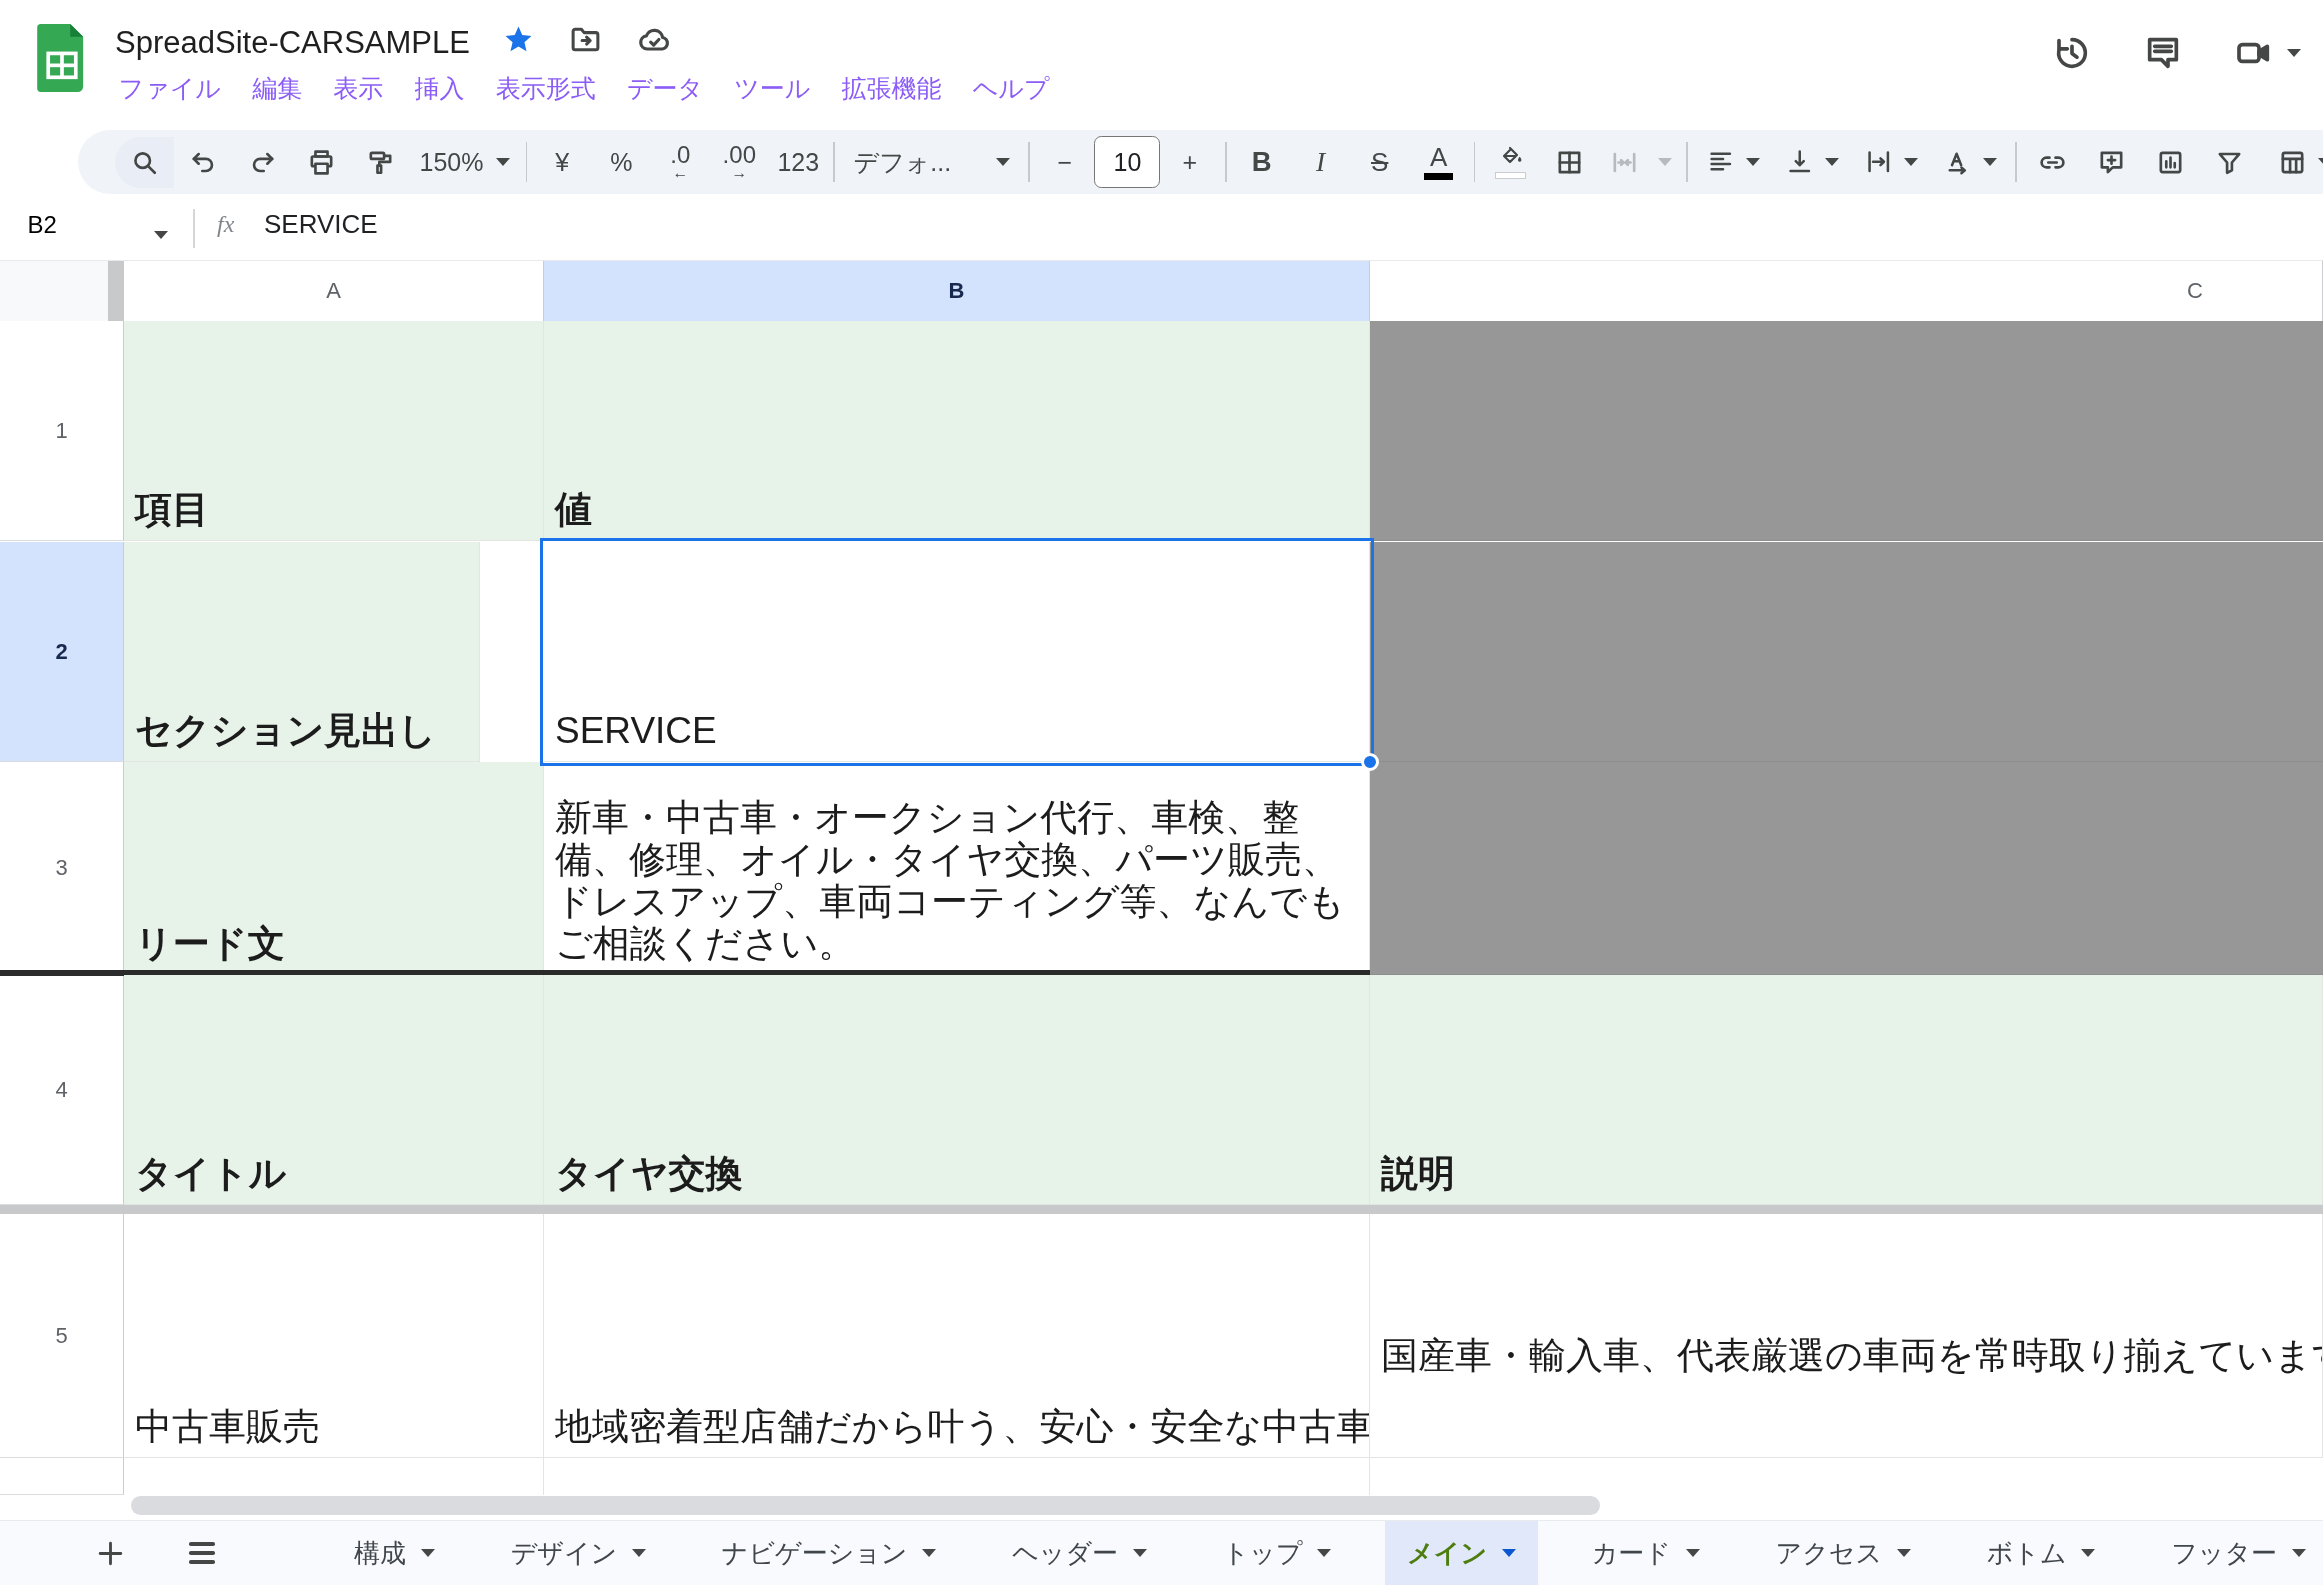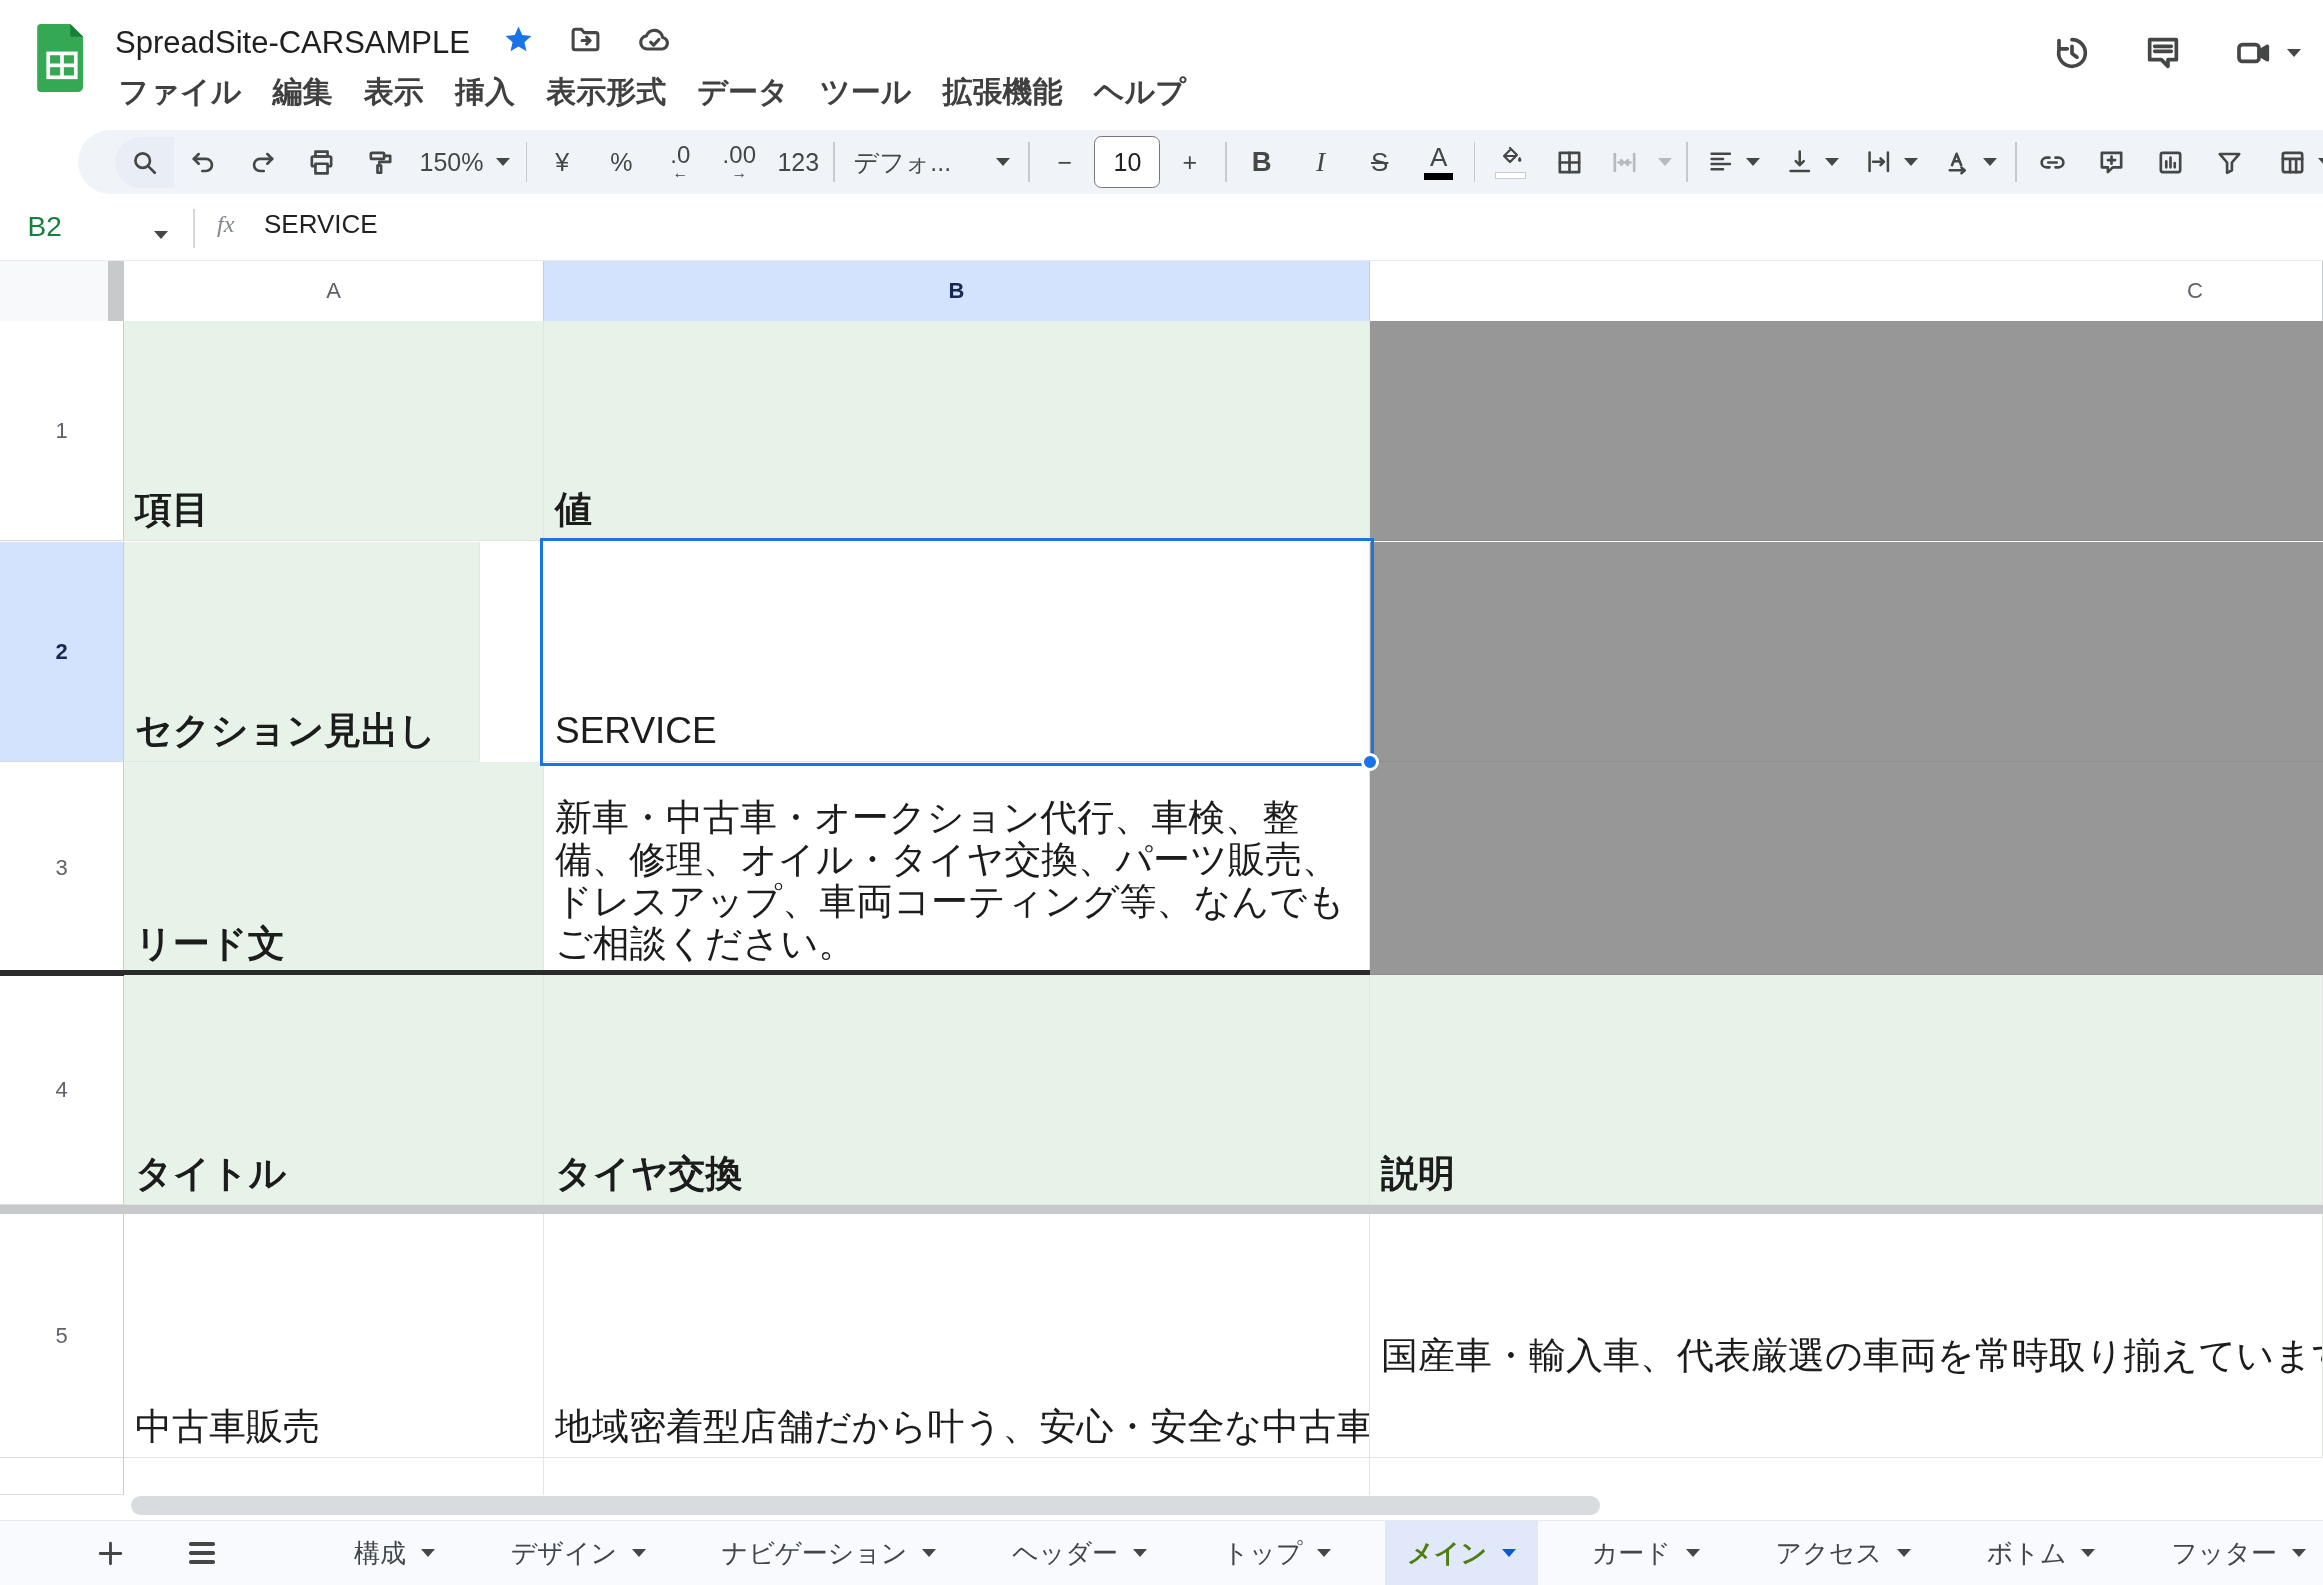--- a/index.html
+++ b/index.html
@@ -7,21 +7,21 @@
        font-family:"Liberation Sans","DejaVu Sans",sans-serif;color:#202124;}
   .abs{position:absolute;box-sizing:border-box;}
   svg{display:block;}
   .ico{stroke:#444746;fill:none;stroke-width:2.2;stroke-linecap:round;stroke-linejoin:round;}
 
   
   .appbar{left:0;top:0;width:2323px;height:119px;background:#fff;}
   .doc-title{left:115px;top:16.5px;font-size:31px;color:#1f1f1f;white-space:nowrap;margin-top:8px;}
   .title-icons{left:503px;top:22px;display:flex;gap:35px;align-items:center;}
   .menubar{left:103px;top:66px;display:flex;}
-  .menu-item{font-size:30px;color:#404040;padding:5.5px 15.6px;border-radius:7.3px;white-space:nowrap;font-weight:bold;}
+  .menu-item{font-size:25px;color:#8b5cf6;padding:5.5px 15.6px;border-radius:7.3px;white-space:nowrap;}
   .right-icons{left:2052px;top:33px;display:flex;gap:51px;align-items:center;}
 
   
   .toolbar{left:78px;top:130px;width:2245px;height:64px;background:#f0f4f9;
            border-radius:32px 0 0 32px;display:flex;align-items:center;padding-left:37px;overflow:hidden;}
   .tbtn{width:59px;height:51px;display:flex;align-items:center;justify-content:center;
         flex:0 0 auto;border-radius:7.3px;position:relative;}
   .tbtn.search{background:#e9eef6;border-radius:26px 0 0 26px;}
   .ttext{font-size:25px;color:#444746;}
   .tdiv{width:1.8px;height:40px;background:#c6cace;margin:0 5.5px;flex:0 0 auto;}
@@ -39,21 +39,21 @@
   .fmt-s{font-size:26px;text-decoration:line-through;color:#444746;}
   .colA{display:flex;flex-direction:column;align-items:center;line-height:1;}
   .colA .a{font-size:26px;color:#444746;}
   .colA .bar{width:29px;height:7.3px;margin-top:2.8px;}
   .dec{display:flex;flex-direction:column;align-items:center;line-height:1;color:#444746;}
   .dec .m{font-size:24px;}
   .dec .ar{font-size:15.6px;margin-top:-1.8px;}
 
   
   .fbar{left:0;top:197px;width:2323px;height:64px;background:#fff;border-bottom:1.8px solid #e7e9ec;}
-  .nbox{left:27.5px;top:211px;font-size:28px;color:#15803d;}
+  .nbox{left:27.5px;top:211px;font-size:24px;color:#000000;}
   .nbox-caret{left:154px;top:231px;}
   .fdiv{left:193px;top:209px;width:1.8px;height:39px;background:#d4d7da;}
   .fx{left:217px;top:211px;font-size:24px;font-style:italic;color:#80868b;
       font-family:"Liberation Serif","DejaVu Serif",serif;}
   .fval{left:264px;top:209px;font-size:26px;color:#202124;}
 
   
   .hdr{background:#fff;border-right:1.8px solid #c9ccd0;border-bottom:1.8px solid #c9ccd0;
        display:flex;align-items:center;justify-content:center;font-size:22px;color:#5f6368;}
   .hdr.sel{background:#d3e3fd;color:#17294f;font-weight:700;}

